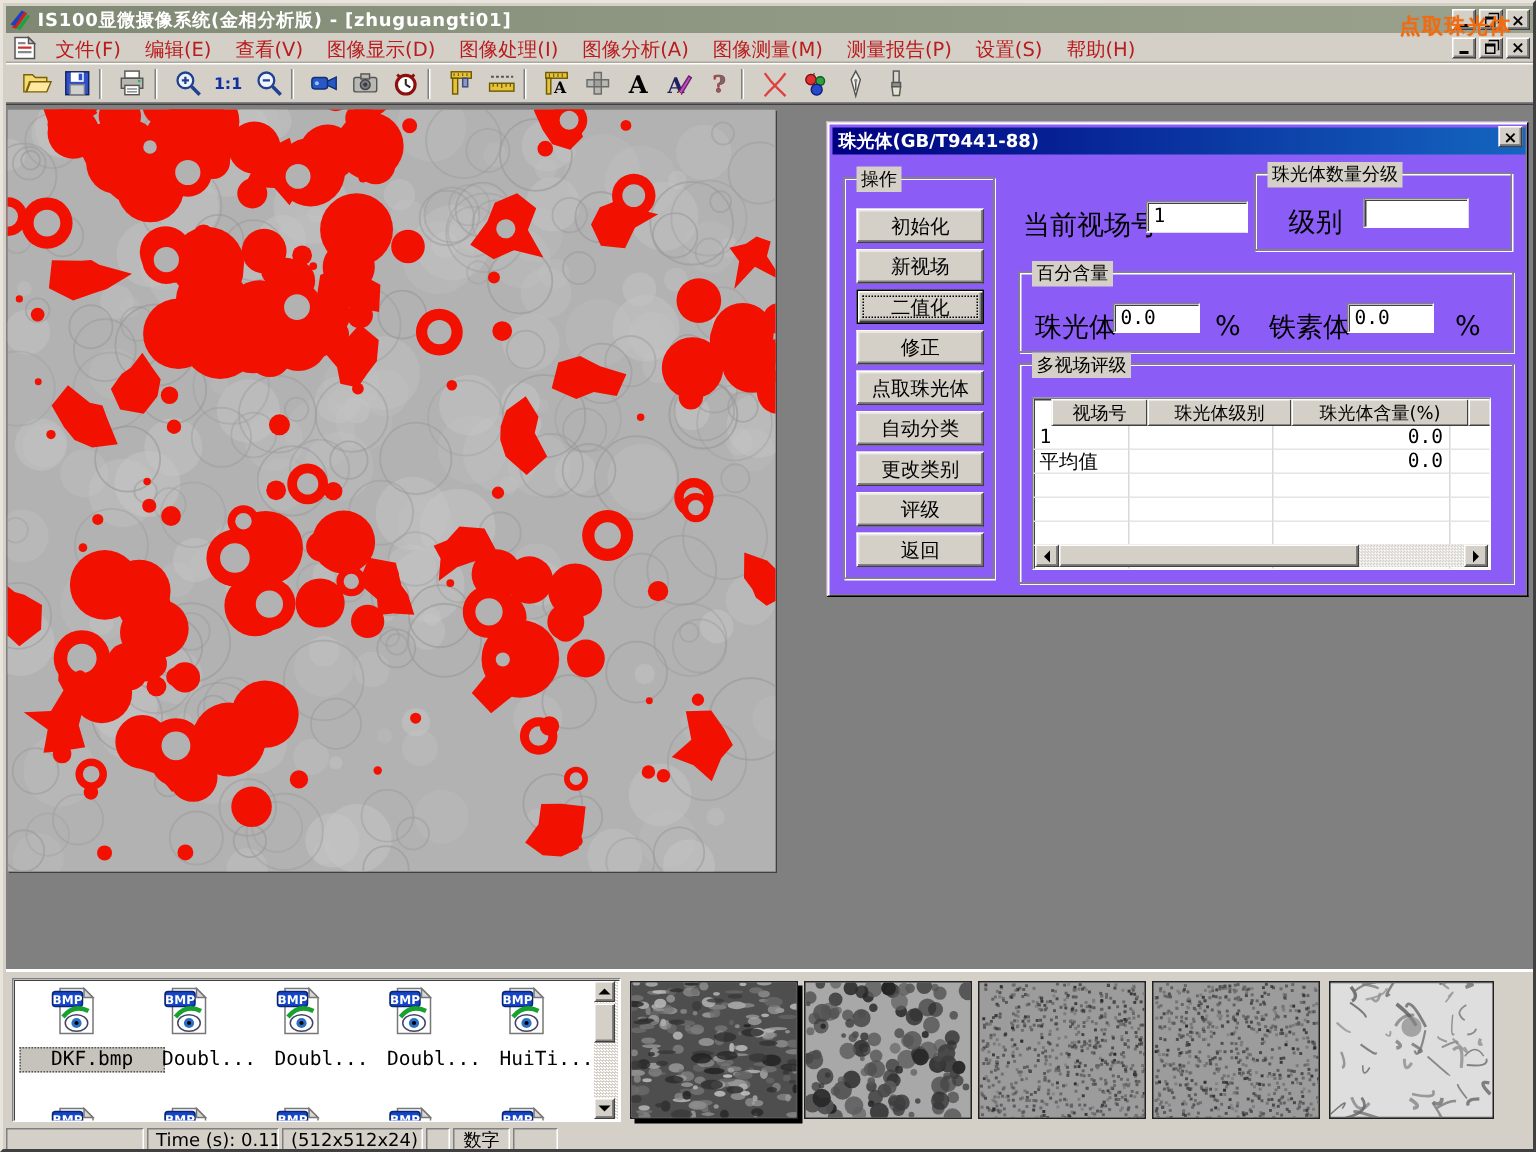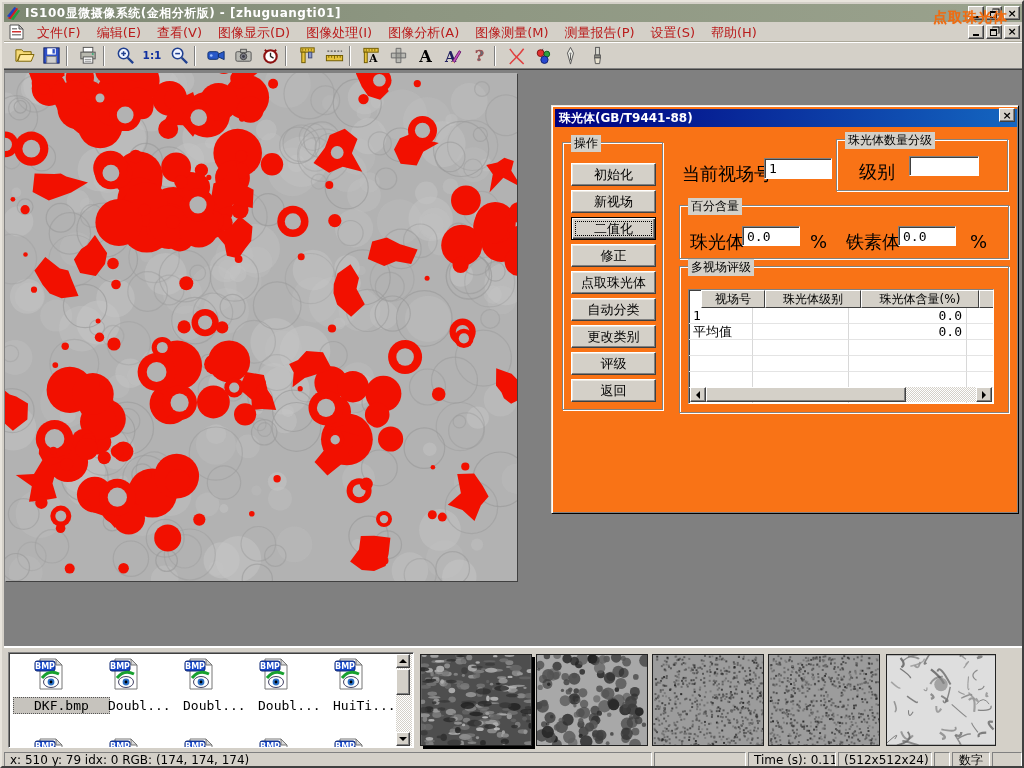--- a/index.html
+++ b/index.html
@@ -42,24 +42,24 @@
   .tbtn svg { width:21px; height:21px; }
   .tsep { width:2px; height:20px; margin:0 4px;
     border-left:1px solid #808080; border-right:1px solid #fff; }
   
   #workspace { position:absolute; left:2px; top:67px; width:1018px; height:577px;
     background:#808080; border-top:1px solid #404040; }
   #micrograph { position:absolute; left:1px; top:3px; width:512px; height:508px;
     box-shadow:1px 1px 0 #404040; }
   #micrograph svg { display:block; width:512px; height:508px; }
   
-  #dialog { position:absolute; left:549px; top:78px; width:468px; height:409px;
-    background:#f97316;
+  #dialog { position:absolute; left:549px; top:78px; width:468px; height:317px;
+    background:#8b5cf6;
     border:1px solid; border-color:#e8e4dc #000 #000 #e8e4dc;
-    box-shadow:inset 1px 1px 0 #fff, inset -1px -1px 0 #808080;margin-top:24px; }
+    box-shadow:inset 1px 1px 0 #fff, inset -1px -1px 0 #808080; }
   #dlg-titlebar { position:absolute; left:3px; top:3px; width:462px; height:18px;
     background:linear-gradient(90deg,#000080,#1466c0);
     display:flex; align-items:center; padding:0 4px; }
   #dlg-titlebar .dlg-title { color:#fff; font-size:12px; font-weight:bold; white-space:nowrap; }
   #dlg-close { position:absolute; right:3px; top:2px; }
   .groupbox { position:absolute; border:1px solid #84827d;
     box-shadow:inset 1px 1px 0 #fff, 1px 1px 0 #fff; }
   .g-label { position:absolute; top:-8px; left:8px; background:#d4d0c8;
     font-size:12px; padding:0 3px; white-space:nowrap; }
   .btn3d { position:absolute; background:#d4d0c8; font-size:13px;
@@ -2775,20 +2775,19 @@
           <path d="M92.5 44.0 q6.5 9.3 -8.0 -5.9" stroke="rgb(146,146,146)" stroke-width="1.5" fill="none" opacity="0.8"></path>
           <path d="M28.6 10.3 q4.3 5.1 5.7 -3.8" stroke="rgb(141,141,141)" stroke-width="1.8" fill="none" opacity="0.8"></path>
           <path d="M33.1 3.6 q-0.8 -1.7 -11.3 -3.2" stroke="rgb(126,126,126)" stroke-width="1.9" fill="none" opacity="0.8"></path>
           <circle cx="56" cy="30" r="7" fill="#8a8a8a" opacity="0.7"></circle>
         </svg>
       </div>
     </div>
 </div>
 
 <div id="statusbar">
-  <span class="spanel" style="flex:1;">x: 510 y: 79 idx: 0  RGB: (174, 174, 174)</span>
   <span class="spanel" style="width:92px;"></span>
   <span class="spanel" style="width:88px;">Time (s): 0.113</span>
   <span class="spanel" style="width:94px;">(512x512x24)</span>
   <span class="spanel" style="width:16px;"></span>
   <span class="spanel" style="width:38px; justify-content:center;">数字</span>
   <span class="spanel" style="width:30px;"></span>
 </div>
 
 </body></html>

